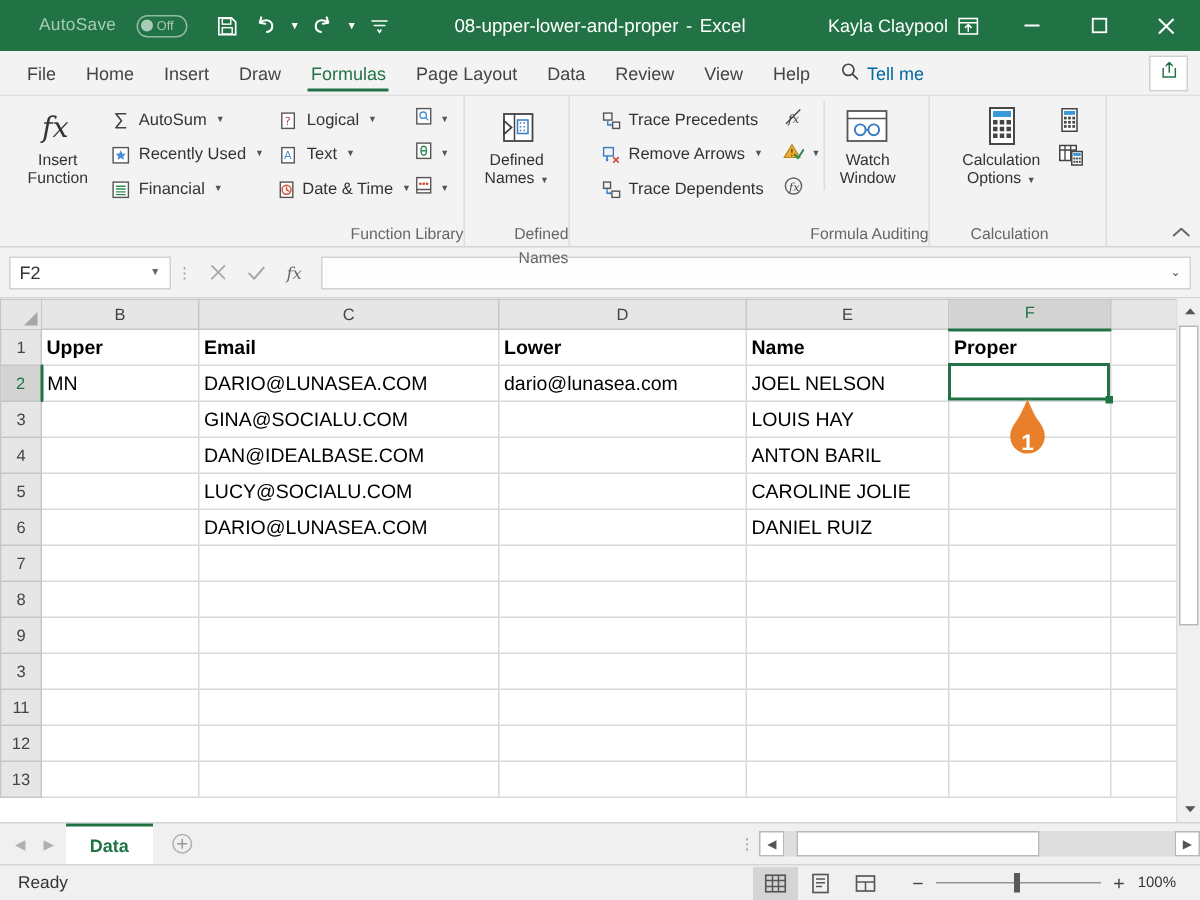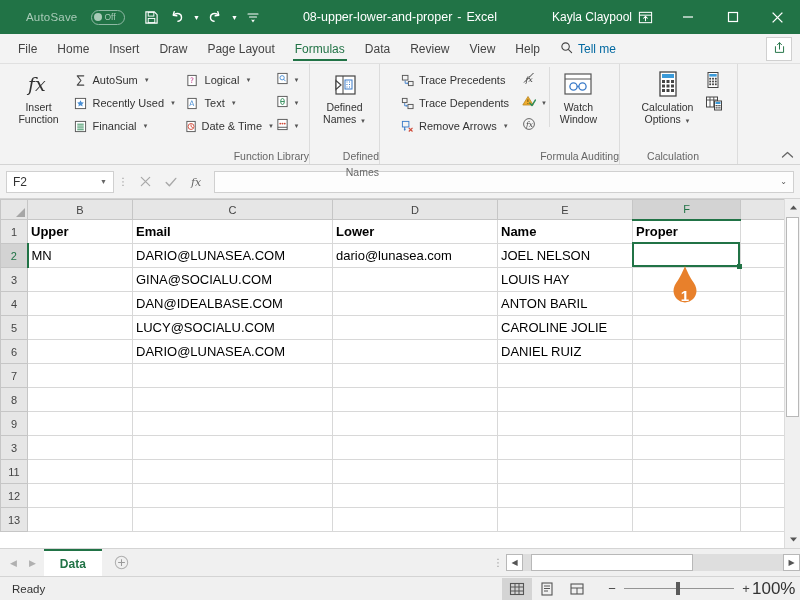--- a/index.html
+++ b/index.html
@@ -240,21 +240,21 @@
     display: flex; align-items: center; gap: 0;
   }
   .view-btn {
     width: 30px; height: 22px; display: flex; align-items: center; justify-content: center;
   }
   .view-btn.active { background: #d4d4d4; }
   .zoom-ctl { display: flex; align-items: center; gap: 6px; margin-left: 14px; }
   .zoom-sign { font-size: 13px; color: #444; width: 12px; text-align: center; }
   .zoom-track { width: 110px; height: 1px; background: #949494; position: relative; }
   .zoom-knob { position: absolute; left: 52px; top: -6px; width: 4px; height: 13px; background: #5a5a5a; }
-  .zoom-pct { width: 48px; text-align: right; padding-right: 16px; font-size: 17px; }
+  .zoom-pct { width: 48px; text-align: right; padding-right: 16px; font-size: 10px; }
 </style>
 </head>
 <body>
 
 <div id="app">
 
   <div class="titlebar">
     <div class="autosave-wrap">
       <span class="autosave-label">AutoSave</span>
       <span class="toggle-pill">
@@ -324,22 +324,22 @@
           </svg>
       </span>
     </div>
   </div>
 
   <div class="tabstrip">
     <div class="tab">File</div>
     <div class="tab">Home</div>
     <div class="tab">Insert</div>
     <div class="tab">Draw</div>
+    <div class="tab active">Formulas</div>
     <div class="tab">Page Layout</div>
-    <div class="tab active">Formulas</div>
     <div class="tab">Data</div>
     <div class="tab">Review</div>
     <div class="tab">View</div>
     <div class="tab">Help</div>
     <div class="tellme">
       <span>
         <svg width="13" height="13" viewBox="0 0 14 14">
             <circle cx="6" cy="6" r="4" fill="none" stroke="#444" stroke-width="1.2"></circle>
             <path d="M9.2 9.2 12.5 12.5" stroke="#444" stroke-width="1.2" stroke-linecap="round"></path>
           </svg>
@@ -503,39 +503,39 @@
                   <rect x="8" y="8" width="5" height="4.5" fill="none" stroke="#555" stroke-width="1"></rect>
                   <path d="M4.5 7v3h2.6" stroke="#3a7bc8" stroke-width="1" fill="none"></path>
                   <path d="M6.4 8.6 7.6 10 6.4 11.2" fill="#3a7bc8"></path>
                 </svg>
             </span>
             <span>Trace Precedents</span>
           </div>
           <div class="small-btn">
             <span class="ico">
               <svg width="13" height="13" viewBox="0 0 14 14">
+                  <rect x="1.5" y="1.5" width="7" height="6" fill="none" stroke="#3a7bc8" stroke-width="1"></rect>
+                  <path d="M4 7.5v3.5" stroke="#3a7bc8" stroke-width="1.2"></path>
+                  <path d="M2.8 10 4 11.6 5.2 10" fill="#3a7bc8"></path>
+                  <path d="M8.4 8.4l4 4M12.4 8.4l-4 4" stroke="#d04a38" stroke-width="1.2"></path>
+                </svg>
+            </span>
+            <span>Remove Arrows</span>
+            <span class="caret">▼</span>
+          </div>
+          <div class="small-btn">
+            <span class="ico">
+              <svg width="13" height="13" viewBox="0 0 14 14">
                   <rect x="1.5" y="1.5" width="5" height="4.5" fill="none" stroke="#555" stroke-width="1"></rect>
                   <rect x="7.5" y="8" width="5.5" height="4.5" fill="none" stroke="#555" stroke-width="1"></rect>
                   <path d="M4 6.5v3h2.6" stroke="#3a7bc8" stroke-width="1" fill="none"></path>
                   <path d="M5.9 8.2 7.2 9.5 5.9 10.8" fill="#3a7bc8"></path>
                 </svg>
             </span>
             <span>Trace Dependents</span>
-          </div>
-          <div class="small-btn">
-            <span class="ico">
-              <svg width="13" height="13" viewBox="0 0 14 14">
-                  <rect x="1.5" y="1.5" width="7" height="6" fill="none" stroke="#3a7bc8" stroke-width="1"></rect>
-                  <path d="M4 7.5v3.5" stroke="#3a7bc8" stroke-width="1.2"></path>
-                  <path d="M2.8 10 4 11.6 5.2 10" fill="#3a7bc8"></path>
-                  <path d="M8.4 8.4l4 4M12.4 8.4l-4 4" stroke="#d04a38" stroke-width="1.2"></path>
-                </svg>
-            </span>
-            <span>Remove Arrows</span>
-            <span class="caret">▼</span>
           </div>
         </div>
 
         <div class="icon-col">
           <div class="icon-row">
             <span>
               <svg width="14" height="14" viewBox="0 0 14 14">
                   <path d="M2 11.5 11.5 2" stroke="#444" stroke-width="1"></path>
                   <text x="3.4" y="11" font-family="DejaVu Serif, serif" font-size="8" font-style="italic" fill="#444">fx</text>
                 </svg>

